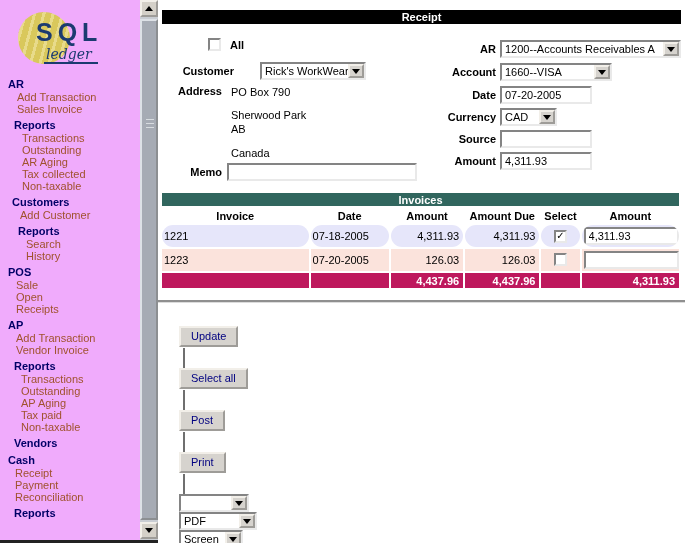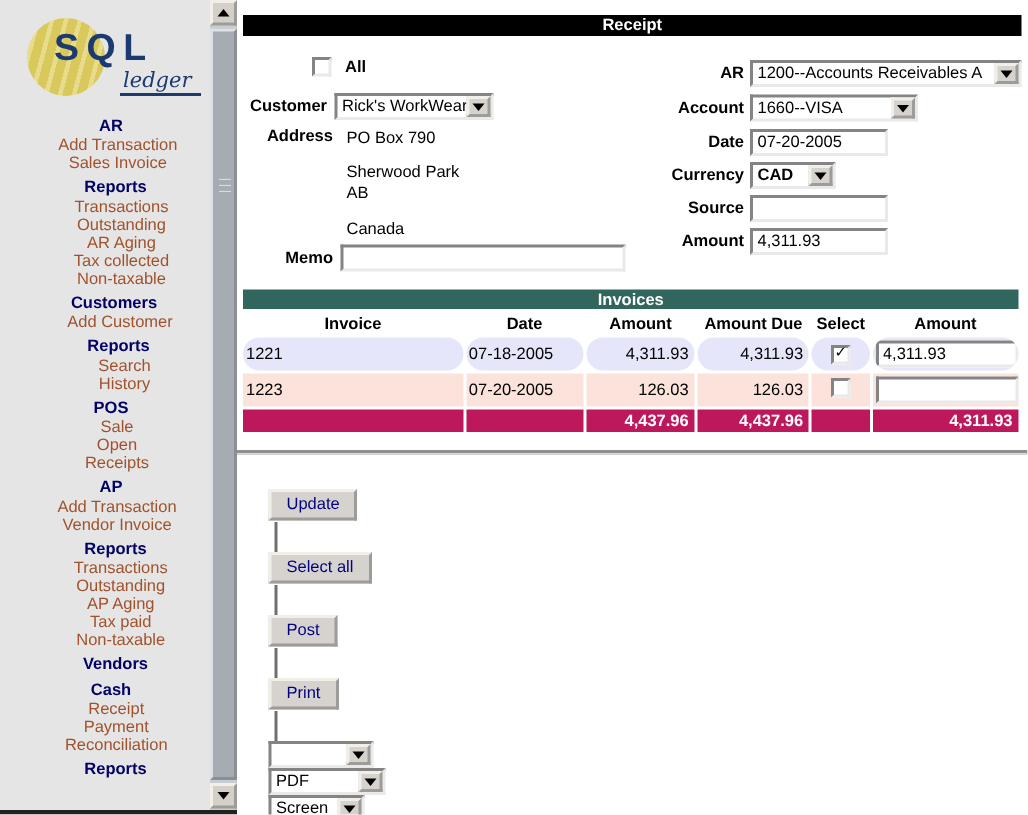--- a/index.html
+++ b/index.html
@@ -4,28 +4,28 @@
 <style>
   * { margin:0; padding:0; box-sizing:border-box; }
   html,body { width:685px; height:543px; }
   body {
     position:relative; overflow:hidden; background:#fff;
     font-family:"Liberation Sans","DejaVu Sans",sans-serif; font-size:11px; color:#000;
   }
   .abs { position:absolute; }
 
   
-  #sidebar { left:0; top:0; width:152px; height:540px; background:#e5e5e5;text-align:center; }
+  #sidebar { left:0; top:0; width:152px; height:540px; background:#f0abfc; }
   #bottom-edge { left:0; top:540px; width:158px; height:3px; background:#222; }
   #logo { left:0; top:0; width:140px; height:74px; }
   #logo-circle { left:18px; top:12px; width:52px; height:52px; border-radius:50%;
     background:repeating-linear-gradient(105deg,#D9C85C 0 6px,#E8DB8B 6px 9px); }
   #logo-sql { left:36px; top:18px; font-size:25px; font-weight:bold; letter-spacing:5px; color:#1B3A70; }
   #logo-ledger { left:44px; top:46px; font-family:"DejaVu Serif",serif; font-style:italic;
-    font-size:14px; color:#1B3A70; border-bottom:2px solid #1B3A70; padding:0 6px 0 2px;margin-left:36px; }
+    font-size:14px; color:#1B3A70; border-bottom:2px solid #1B3A70; padding:0 6px 0 2px; }
   #nav { left:0; top:74px; width:140px; }
   .nav-h { font-weight:bold; color:#000066; line-height:13px; margin-top:4px; }
   .nav-l { color:#A0522D; line-height:12px; cursor:pointer; }
 
   
   #scrollbar { left:140px; top:0; width:18px; height:540px; background:#C9CDD3; }
   .sb-btn { left:0; width:18px; height:17px; background:#D4D0C8;
     border:2px outset #F2EFE9; display:flex; align-items:center; justify-content:center; }
   #sb-up { top:0; } #sb-down { top:522px; }
   .tri-up { width:0; height:0; border:4px solid transparent; border-bottom:5px solid #000; margin-top:-4px; }
@@ -144,21 +144,21 @@
 
 <div id="main" class="abs">
 
   <div id="receipt-bar" class="abs">Receipt</div>
 
   <div class="frow" style="left:50px; top:38px; align-items:center;">
     <span class="checkbox"></span>
     <span style="font-weight:bold; margin-left:9px;">All</span>
   </div>
 
-  <div class="frow" style="left:0; top:62px; align-items:center;">
+  <div class="frow" style="left:16px; top:62px; align-items:center;gap:21px;">
     <span class="flabel lab-l">Customer</span>
     <span class="select" style="width:106px;">
       <span class="select-text">Rick's WorkWear</span>
       <span class="select-arrow">
           <i></i>
         </span>
     </span>
   </div>
 
   <div class="frow" style="left:4px; top:85px;">
@@ -196,21 +196,21 @@
     </span>
   </div>
 
   <div class="frow" style="left:208px; top:86px; align-items:center;">
     <span class="flabel lab-r">Date</span>
     <input class="tinput" style="width: 92px;" value="07-20-2005">
   </div>
 
   <div class="frow" style="left:208px; top:108px; align-items:center;">
     <span class="flabel lab-r">Currency</span>
-    <span class="select" style="width:57px;font-weight:bold;">
+    <span class="select" style="width:57px;">
       <span class="select-text">CAD</span>
       <span class="select-arrow">
           <i></i>
         </span>
     </span>
   </div>
 
   <div class="frow" style="left:208px; top:130px; align-items:center;">
     <span class="flabel lab-r">Source</span>
     <input class="tinput" style="width: 92px;" value="">

